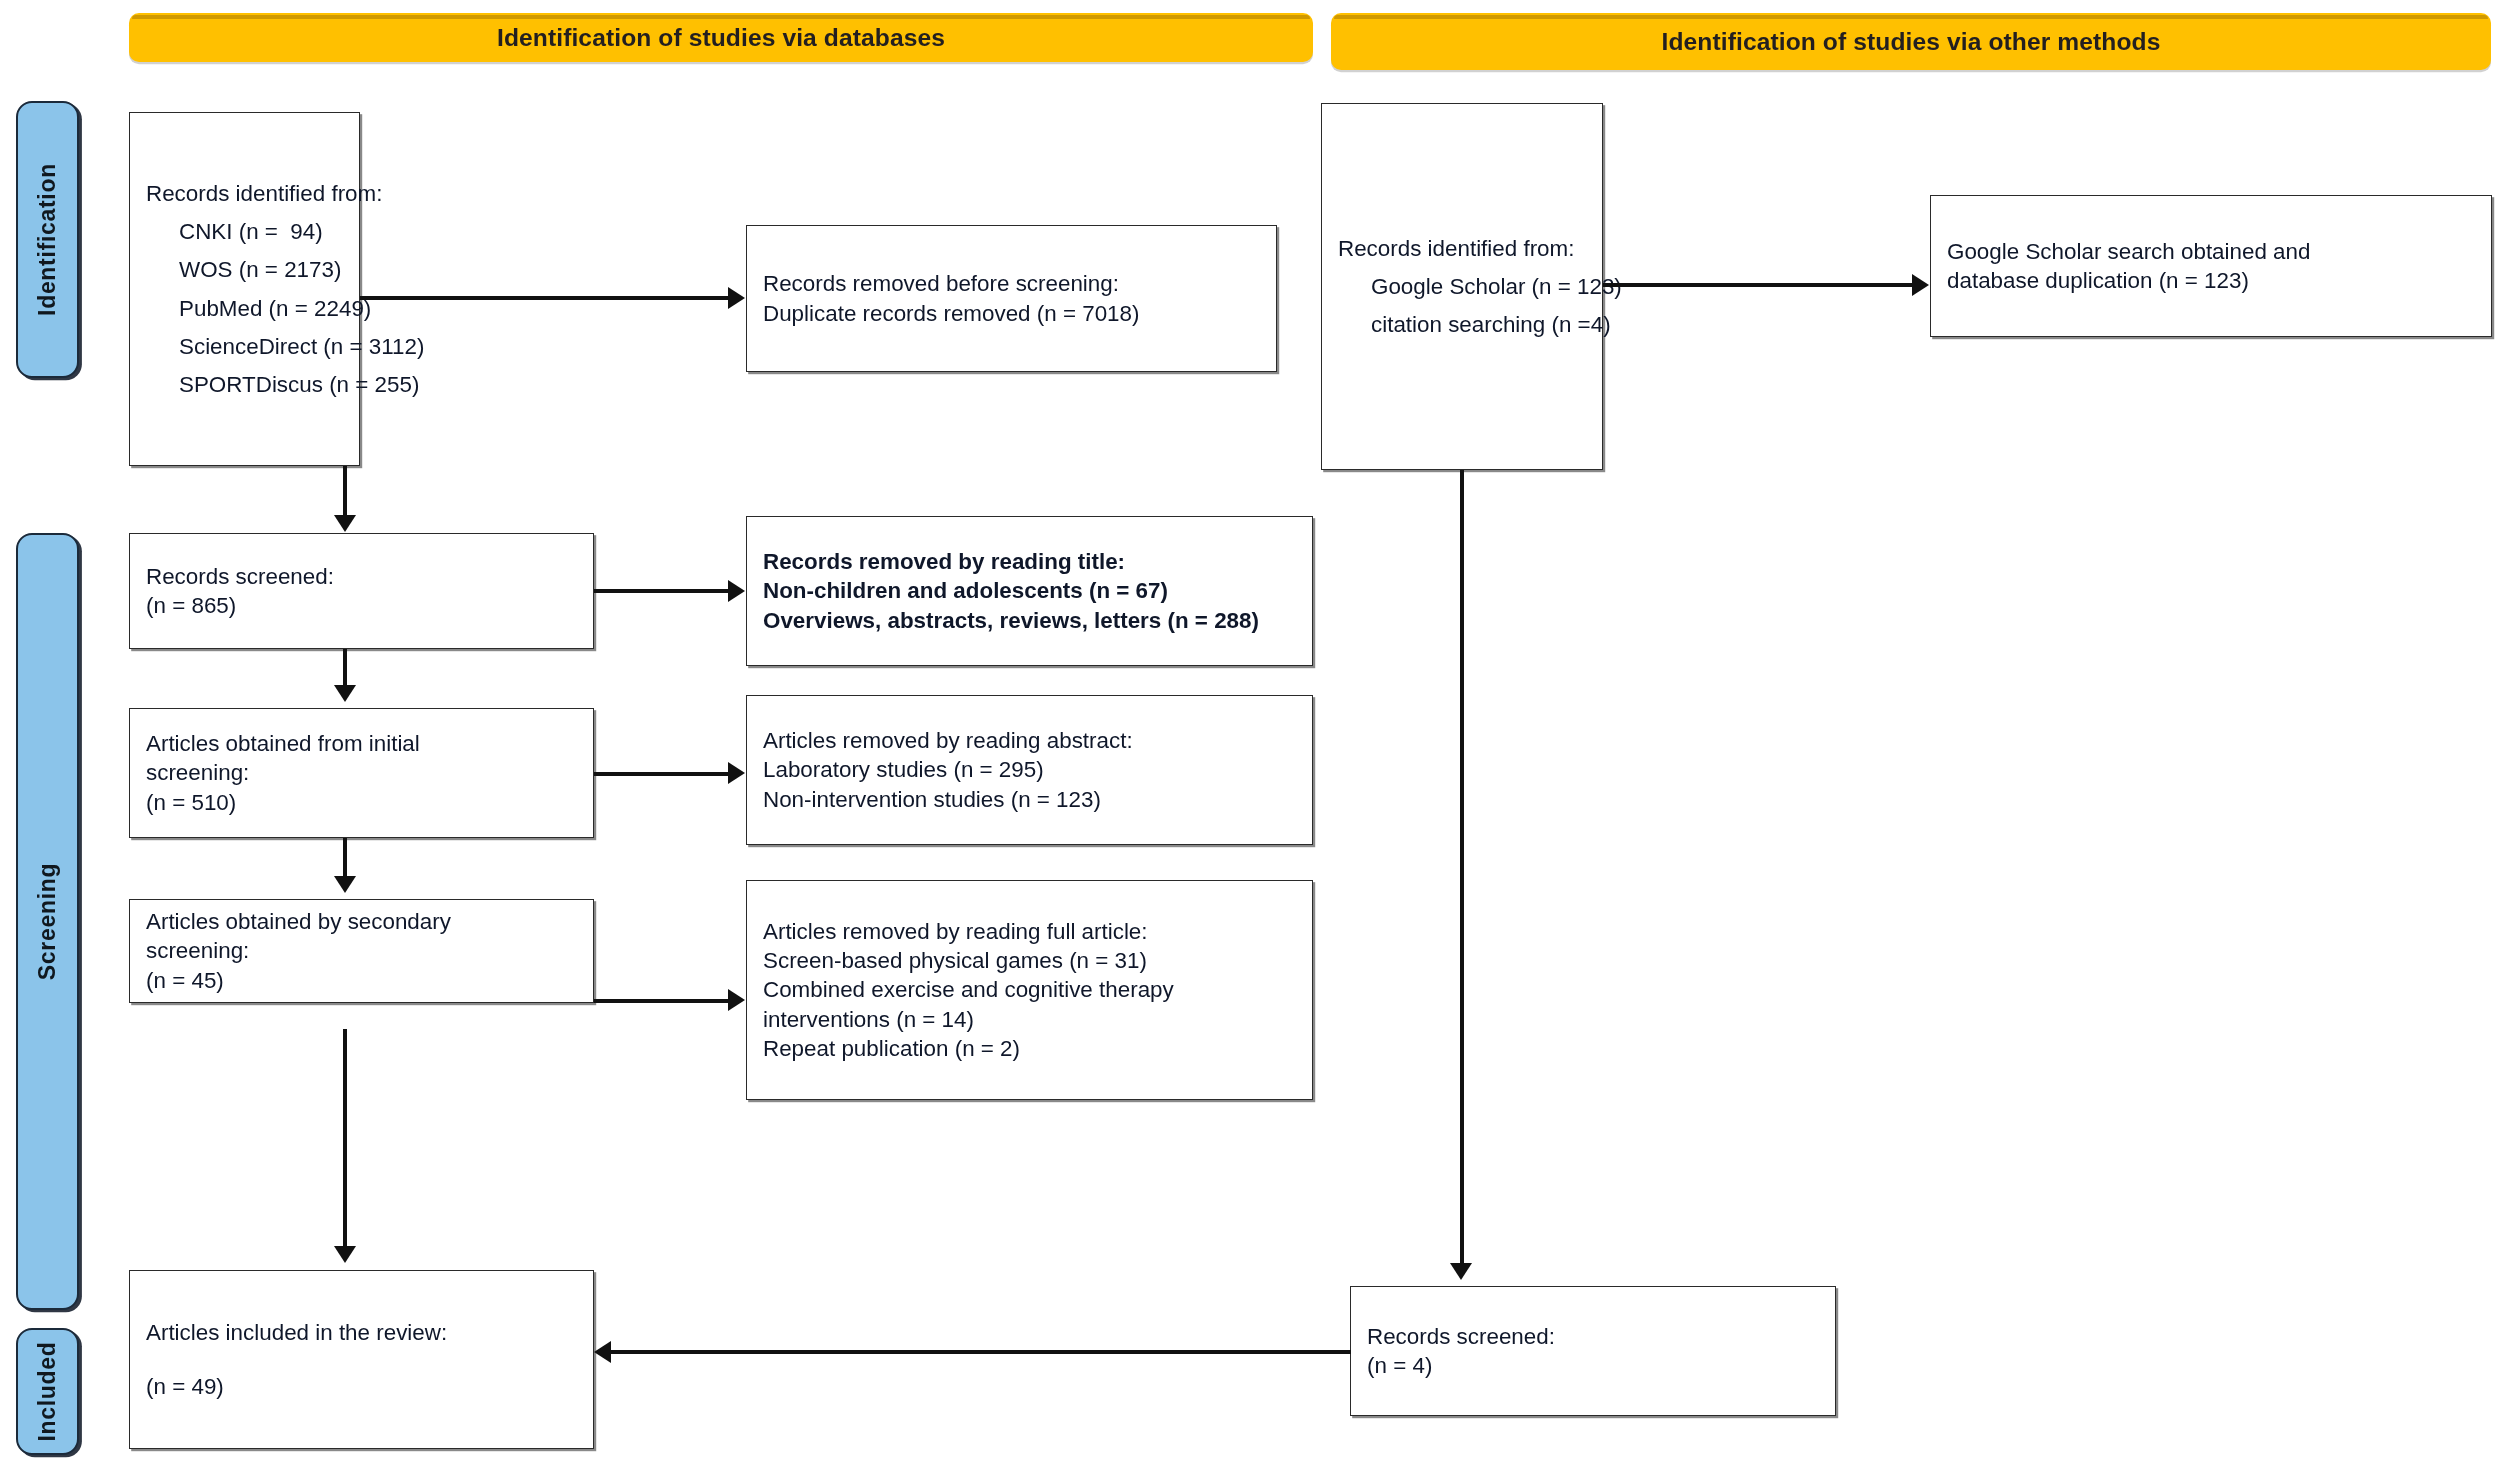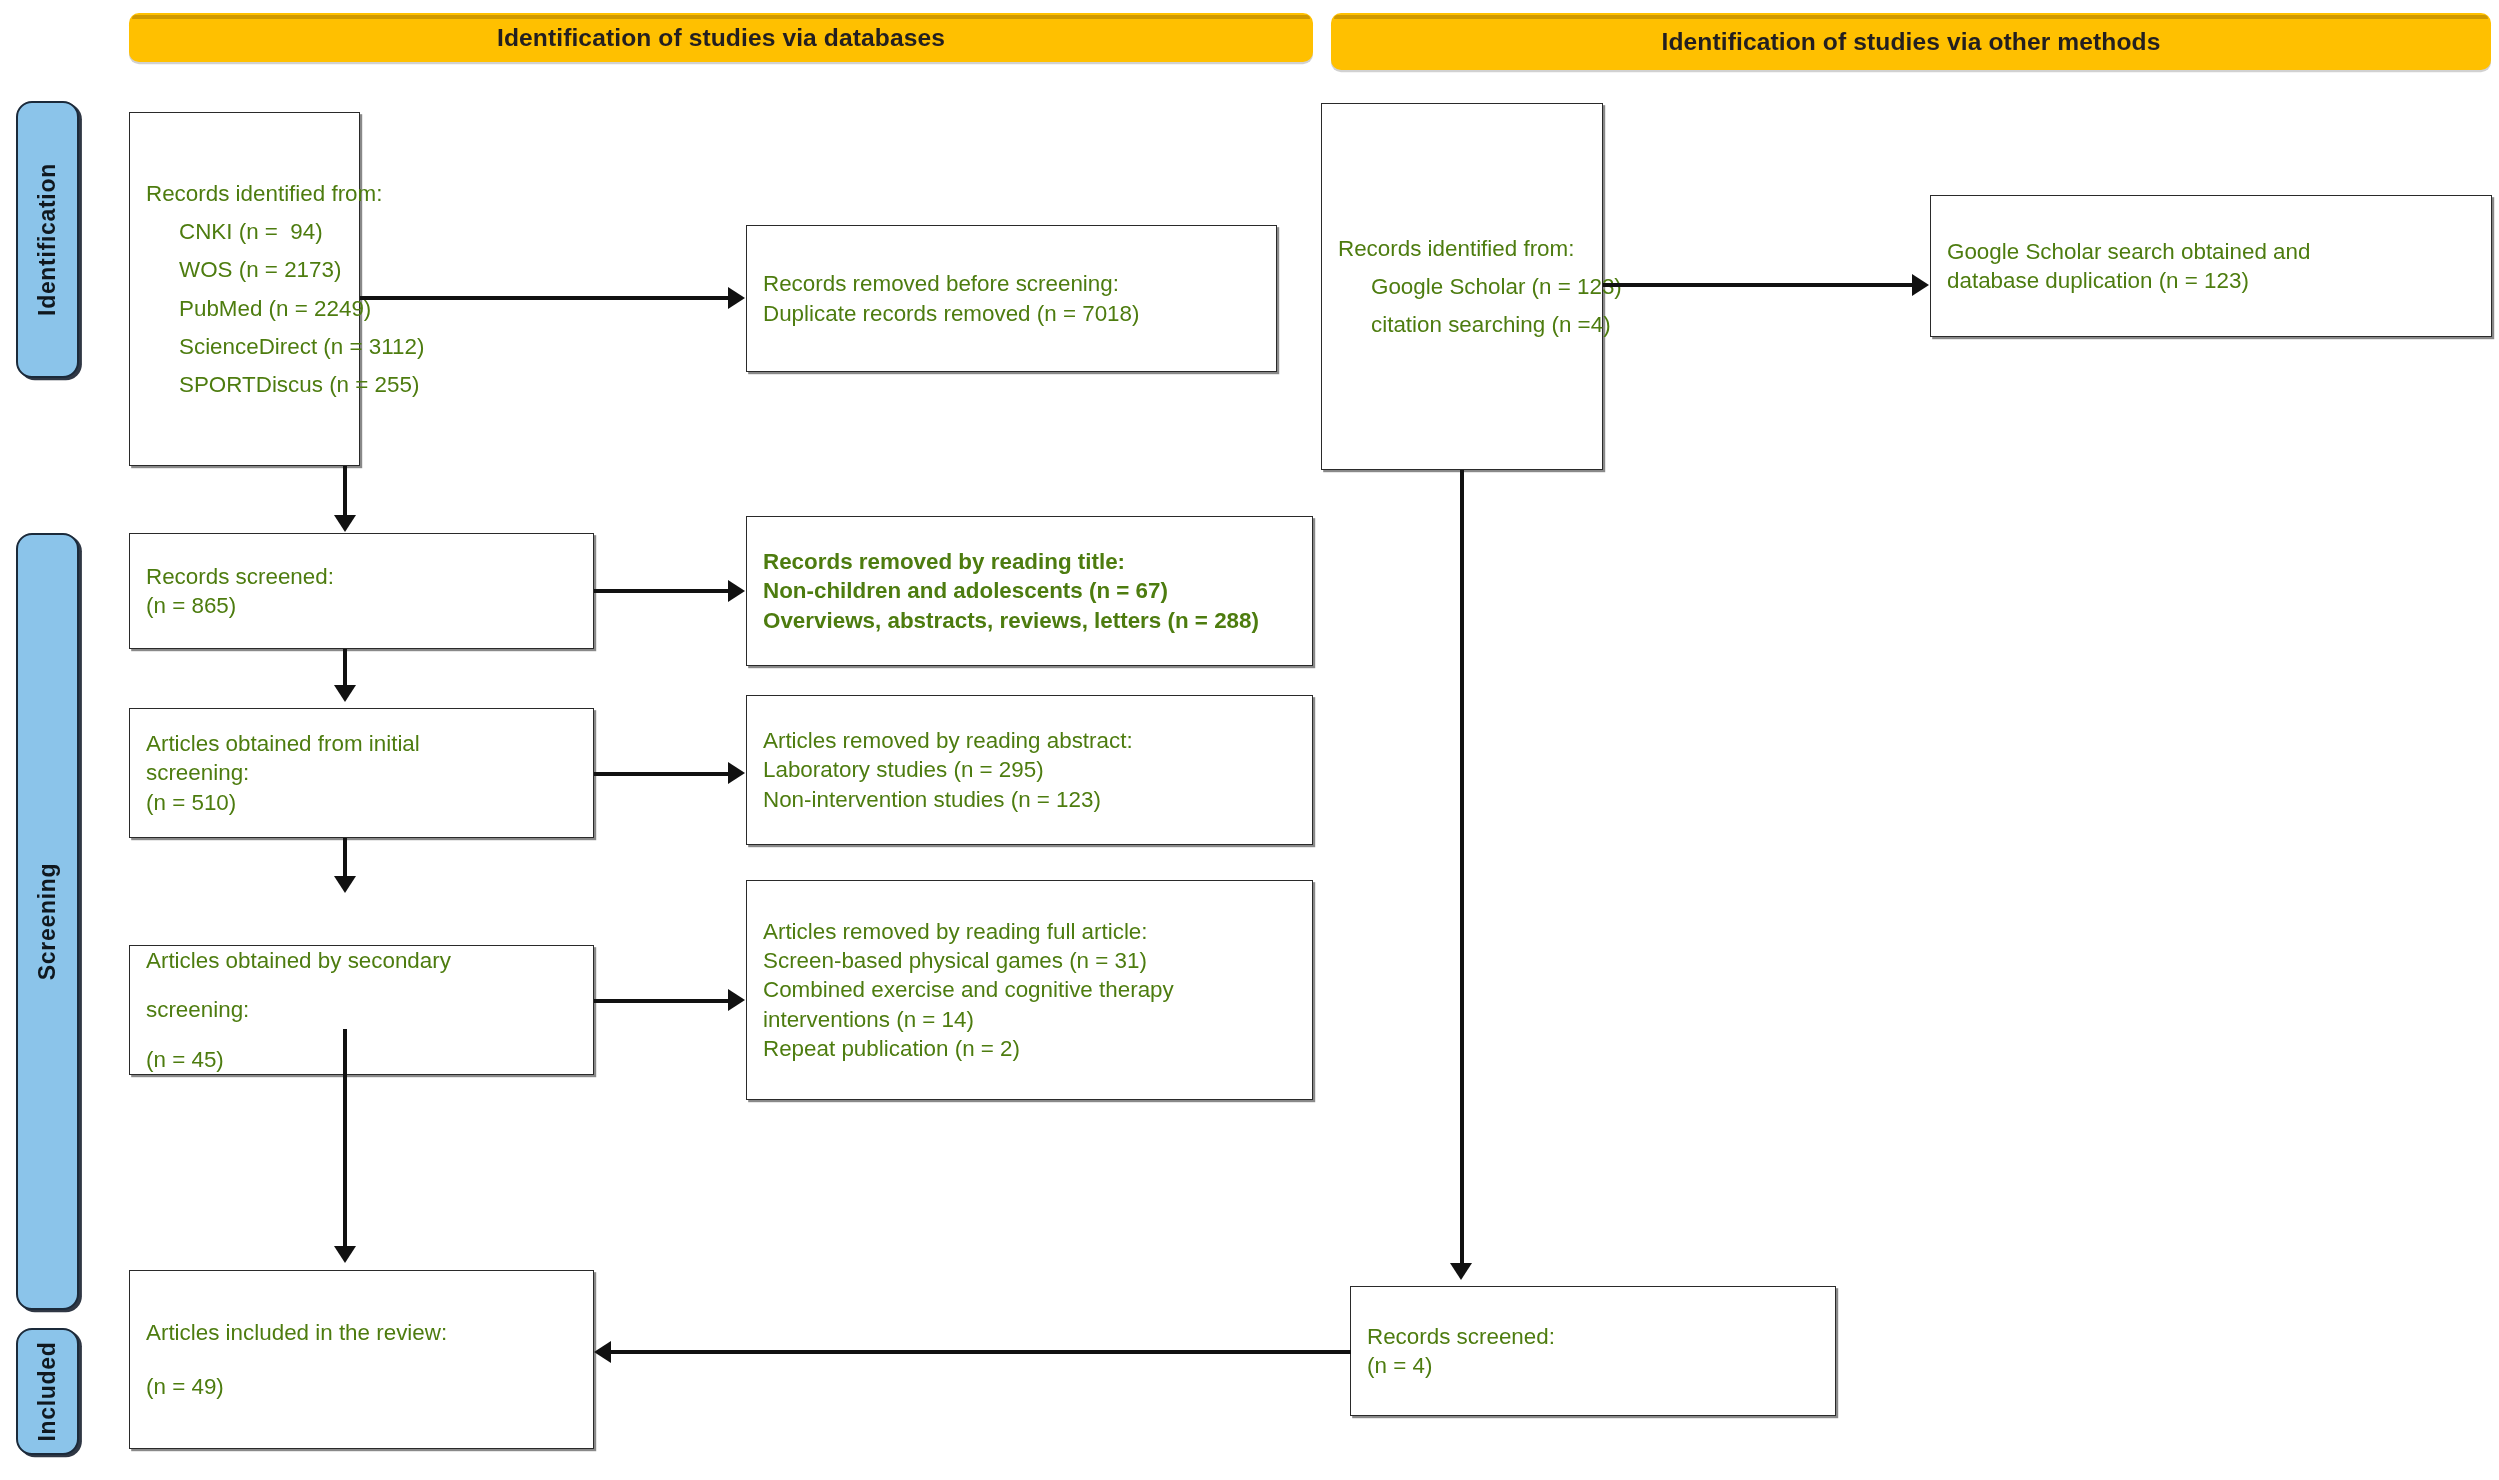--- a/index.html
+++ b/index.html
@@ -68,21 +68,21 @@
     box-shadow: 2.2px 2.2px 0 rgba(40,40,40,0.55);
     box-sizing: border-box;
     display: flex;
     flex-direction: column;
     justify-content: center;
     padding: 0 16px;
   }
   .fbox .line {
     font-size: 22.4px;
     line-height: 1.30;
-    color: #4d7c0f;
+    color: #0f172a;
     white-space: pre;
   }
   .fbox .line.indent { padding-left: 33px; margin-top: 9px; }
   .fbox.wrap .line { white-space: normal; }
 
   
   .vline, .hline {
     position: absolute;
     background: #111111;
   }
@@ -184,21 +184,21 @@
 
   <div class="fbox wrap" style="left:746px; top:695px; width:567px; height:150px;">
     <div class="line">Articles removed by reading abstract:</div>
     <div class="line">Laboratory studies (n = 295)</div>
     <div class="line">Non-intervention studies (n = 123)</div>
   </div>
 
   <div class="vline" style="left:343px; top:838px; width:3.6px; height:46px;"></div>
   <div class="arrow-down" style="left:334px; top:876px;"></div>
 
-  <div class="fbox" style="left:129px; top:945px; width:465px; height:130px;gap:20px;">
+  <div class="fbox" style="left:129px; top:899px; width:465px; height:104px;">
     <div class="line">Articles obtained by secondary</div>
     <div class="line">screening:</div>
     <div class="line">(n = 45)</div>
   </div>
 
   <div class="hline" style="left:594px; top:999px; width:136px;"></div>
   <div class="arrow-right" style="left:728px; top:989px;"></div>
 
   <div class="fbox wrap" style="left:746px; top:880px; width:567px; height:220px;">
     <div class="line">Articles removed by reading full article:</div>

